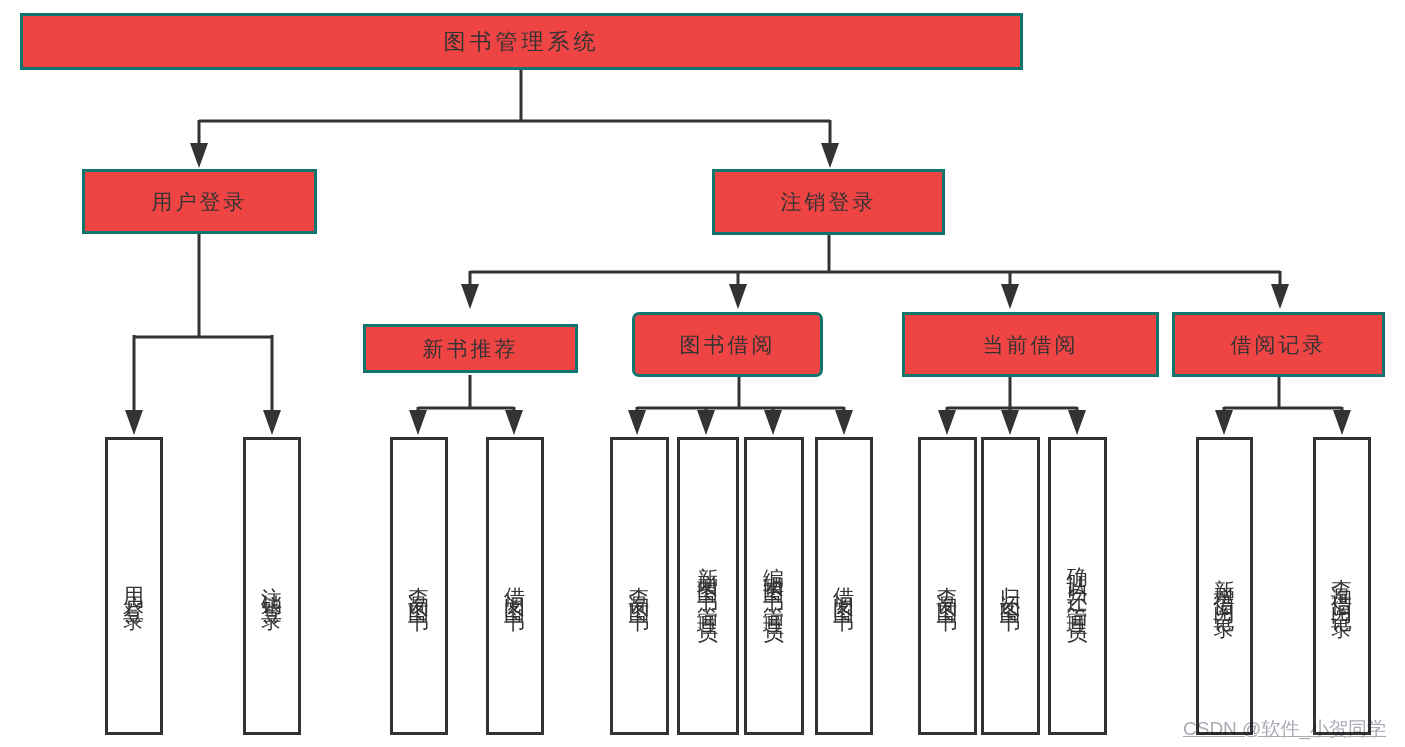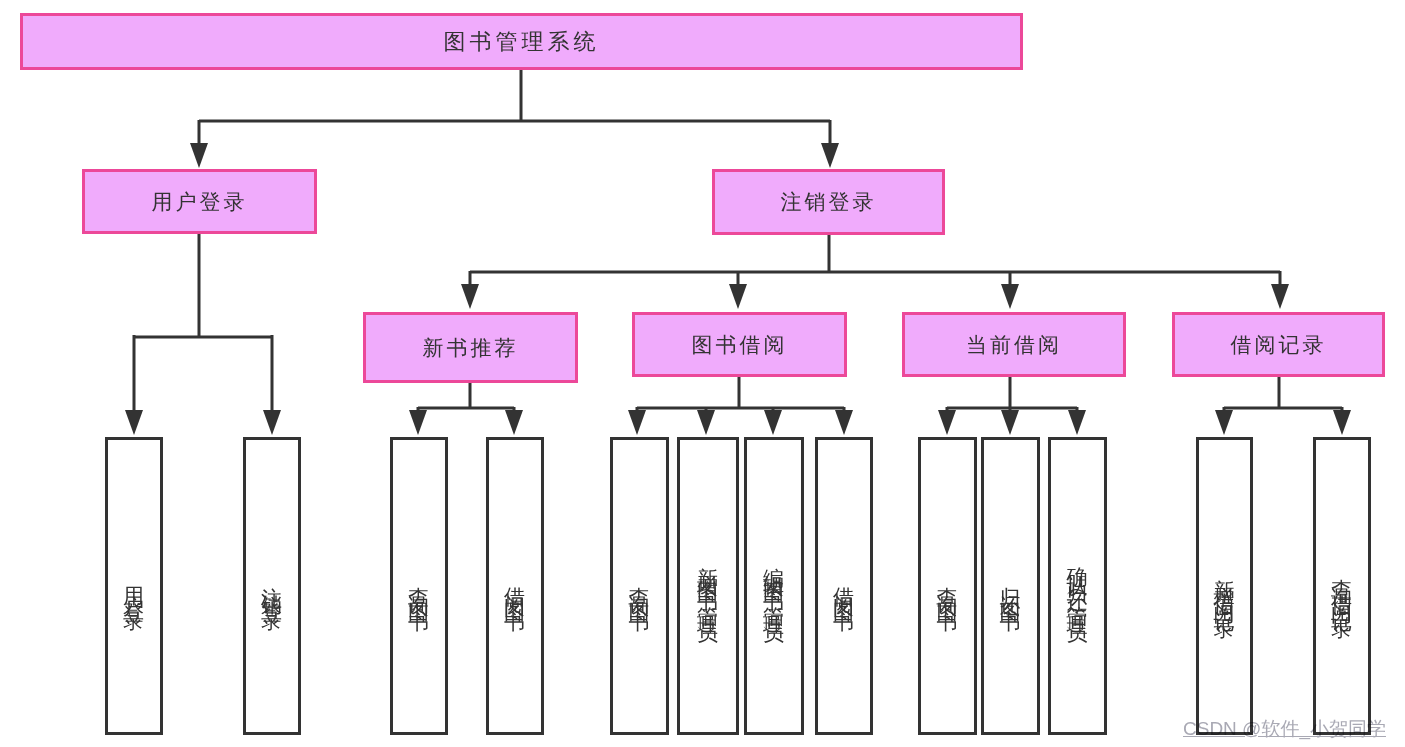--- a/index.html
+++ b/index.html
@@ -16,22 +16,22 @@
 
   .connectors {
     position: absolute;
     left: 0; top: 0;
     width: 1405px; height: 747px;
     z-index: 1;
   }
 
   .node {
     position: absolute;
-    background: #f0abfc;
-    border: 3px solid #ec4899;
+    background: #ef4444;
+    border: 3px solid #0f766e;
     display: flex;
     align-items: center;
     justify-content: center;
     z-index: 2;
     color: #333333;
   }
 
   .node .lbl {
     font-size: 21px;
     letter-spacing: 3px;
@@ -130,27 +130,27 @@
     <span class="lbl">图书管理系统</span>
   </div>
 
   <div class="node" style="left:82px; top:169px; width:235px; height:65px;">
     <span class="lbl">用户登录</span>
   </div>
   <div class="node" style="left:712px; top:169px; width:233px; height:66px;">
     <span class="lbl">注销登录</span>
   </div>
 
-  <div class="node" style="left:363px; top:312px; width:215px; height:71px;">
+  <div class="node" style="left:363px; top:324px; width:215px; height:49px;">
     <span class="lbl">新书推荐</span>
   </div>
-  <div class="node" style="left:632px; top:312px; width:215px; height:65px;">
+  <div class="node" style="left:632px; top:312px; width:191px; height:65px;border-radius:7px;">
     <span class="lbl">图书借阅</span>
   </div>
-  <div class="node" style="left:902px; top:312px; width:224px; height:65px;">
+  <div class="node" style="left:902px; top:312px; width:257px; height:65px;">
     <span class="lbl">当前借阅</span>
   </div>
   <div class="node" style="left:1172px; top:312px; width:213px; height:65px;">
     <span class="lbl">借阅记录</span>
   </div>
 
   <div class="leaf" style="left:105px; width:58px;">
     <span class="vlbl">用户登录</span>
   </div>
   <div class="leaf" style="left:243px; width:58px;">

